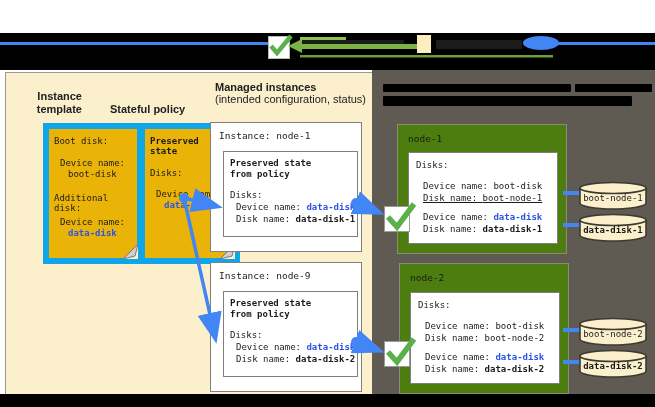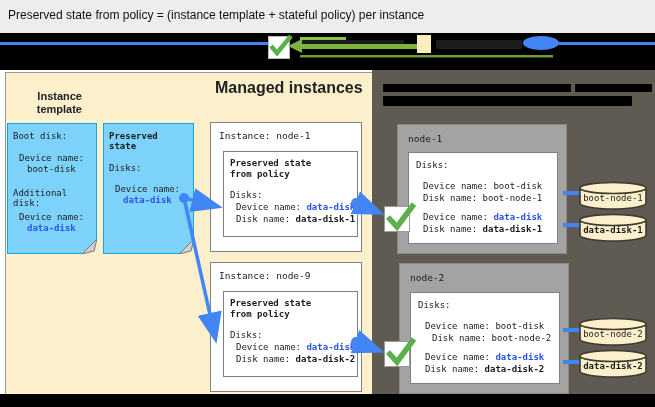--- a/index.html
+++ b/index.html
@@ -14,36 +14,33 @@
   .title-text{left:8px;top:8px;font-size:12px;color:#111;}
   .band{left:0;top:33px;width:655px;height:37px;background:#000;}
   .band-bottom{left:0;top:394px;width:655px;height:13px;background:#000;}
   .blueline{height:3px;background:#4285f4;}
   .ghostbar{background:#1c1c1c;border-radius:1px;}
   .legend-checkbox{left:268px;top:36px;width:20px;height:21px;background:#fff;border:1px solid #bbb;overflow:visible;}
   .swatch{left:417px;top:35px;width:14px;height:18px;background:#fceebd;}
   .ellipse{left:523px;top:36px;width:36px;height:14px;background:#4285f4;border-radius:50%;}
   .left-panel{left:5px;top:72px;width:366px;height:321px;background:#fcf0cc;border:1px solid #999;}
   .dark-panel{left:372px;top:70px;width:283px;height:324px;background:#605b52;}
-  .doc{background:#7dd3fc;border:1px solid #0ea5e9;}
+  .doc{background:#eab308;border:6px solid #0ea5e9;margin-left:36px;}
   .whitebox{background:#fff;border:1px solid #7f7f7f;}
-  .creambox{background:#a3a3a3;border:1px solid #8f897b;}
+  .creambox{background:#4d7c0f;border:1px solid #8f897b;}
   .conn{width:18px;height:4px;background:#4285f4;}
   .checkbadge{width:24px;height:24px;background:#fff;border:1px solid #9a9a9a;overflow:visible;}
   .overlay{position:absolute;left:0;top:0;pointer-events:none;}
   svg{display:block;}
 </style>
 </head>
 <body>
 
 <div class="stage">
 
-  <div class="abs titlebar">
-    <div class="abs title-text">Preserved state from policy = (instance template + stateful policy) per instance</div>
-  </div>
 
   <div class="abs band"></div>
   <div class="abs blueline" style="left:0;top:42px;width:268px;"></div>
   <div class="abs blueline" style="left:552px;top:42px;width:103px;"></div>
   <div class="abs ghostbar" style="left:300px;top:40px;width:104px;height:6px;"></div>
   <div class="abs legend-checkbox">
     <svg width="26" height="26" style="position:absolute;left:-1px;top:-4px;overflow:visible;">
       <path d="M3,13 L9,20 L23,3" fill="none" stroke="#5bb04b" stroke-width="4.5"></path>
     </svg>
   </div>
@@ -60,20 +57,21 @@
   <div class="abs ellipse"></div>
 
   <div class="abs left-panel"></div>
 
   <div class="abs dark-panel"></div>
   <div class="abs ghostbar" style="left:383px;top:84px;width:188px;height:8px;background:#000;"></div>
   <div class="abs ghostbar" style="left:575px;top:84px;width:77px;height:8px;background:#000;"></div>
   <div class="abs ghostbar" style="left:383px;top:96px;width:249px;height:10px;background:#000;"></div>
 
   <div class="abs sans-h" style="left:12px;top:90px;width:70px;text-align:right;">Instance template</div>
+  <div class="abs sans-h" style="left:110px;top:103px;width:90px;">Stateful policy</div>
 
   <div class="abs doc" style="left:7px;top:123px;width:88px;height:129px;">
     <div class="abs mono" style="left:5px;top:7px;">Boot disk:</div>
     <div class="abs mono" style="left:11px;top:29px;">Device name:</div>
     <div class="abs mono" style="left:19px;top:40px;">boot-disk</div>
     <div class="abs mono" style="left:5px;top:64px;width:70px;white-space:normal;">Additional disk:</div>
     <div class="abs mono" style="left:11px;top:88px;">Device name:</div>
     <div class="abs mono blue" style="left:19px;top:99px;">data-disk</div>
     <svg class="abs" style="right:-1px;bottom:-1px;" width="15" height="15">
       <path d="M0,15 L15,0 L15,15 Z" fill="#fcf0cc"></path>
@@ -85,22 +83,23 @@
     <div class="abs mono b" style="left:5px;top:7px;width:72px;white-space:normal;">Preserved state</div>
     <div class="abs mono" style="left:5px;top:39px;">Disks:</div>
     <div class="abs mono" style="left:11px;top:60px;">Device name:</div>
     <div class="abs mono blue" style="left:19px;top:71px;">data-disk</div>
     <svg class="abs" style="right:-1px;bottom:-1px;" width="15" height="15">
       <path d="M0,15 L15,0 L15,15 Z" fill="#fcf0cc"></path>
       <path d="M0,15 L15,0 L12,12 Z" fill="#cfcfcf" stroke="#777" stroke-width="1"></path>
     </svg>
   </div>
 
-  <div class="abs" style="left:215px;top:82px;width:155px;font-size:16px;line-height:11.5px;color:#202124;">
+  <div class="abs" style="left:215px;top:82px;width:155px;font-size:11px;line-height:11.5px;color:#202124;">
     <div class="b">Managed instances</div>
+    <div>(intended configuration, status)</div>
   </div>
 
   <div class="abs whitebox" style="left:210px;top:122px;width:150px;height:128px;">
     <div class="abs mono10" style="left:8px;top:7px;">Instance: node-1</div>
     <div class="abs whitebox" style="left:12px;top:28px;width:133px;height:84px;">
       <div class="abs mono b" style="left:6px;top:6px;">Preserved state</div>
       <div class="abs mono b" style="left:6px;top:17px;">from policy</div>
       <div class="abs mono" style="left:6px;top:38px;">Disks:</div>
       <div class="abs mono" style="left:12px;top:50px;"><span>Device name:</span> <span class="blue">data-disk</span></div>
       <div class="abs mono" style="left:12px;top:62px;"><span>Disk name:</span> <span class="b">data-disk-1</span></div>
@@ -116,32 +115,32 @@
       <div class="abs mono" style="left:12px;top:50px;"><span>Device name:</span> <span class="blue">data-disk</span></div>
       <div class="abs mono" style="left:12px;top:62px;"><span>Disk name:</span> <span class="b">data-disk-2</span></div>
     </div>
   </div>
 
   <div class="abs creambox" style="left:397px;top:124px;width:168px;height:128px;">
     <div class="abs mono10" style="left:10px;top:8px;">node-1</div>
     <div class="abs whitebox" style="left:10px;top:27px;width:148px;height:90px;">
       <div class="abs mono" style="left:7px;top:7px;">Disks:</div>
       <div class="abs mono" style="left:14px;top:28px;"><span>Device name:</span> <span>boot-disk</span></div>
-      <div class="abs mono" style="left:14px;top:40px;"><span>Disk name:</span> <span>boot-node-1</span></div>
+      <div class="abs mono" style="left:14px;top:40px;text-decoration:underline;"><span>Disk name:</span> <span>boot-node-1</span></div>
       <div class="abs mono" style="left:14px;top:59px;"><span>Device name:</span> <span class="blue">data-disk</span></div>
       <div class="abs mono" style="left:14px;top:71px;"><span>Disk name:</span> <span class="b">data-disk-1</span></div>
     </div>
   </div>
 
   <div class="abs creambox" style="left:399px;top:263px;width:168px;height:129px;">
     <div class="abs mono10" style="left:10px;top:8px;">node-2</div>
     <div class="abs whitebox" style="left:10px;top:28px;width:148px;height:90px;">
       <div class="abs mono" style="left:7px;top:7px;">Disks:</div>
       <div class="abs mono" style="left:14px;top:28px;"><span>Device name:</span> <span>boot-disk</span></div>
-      <div class="abs mono" style="left:14px;top:40px;margin-left:7px;"><span>Disk name:</span> <span>boot-node-2</span></div>
+      <div class="abs mono" style="left:14px;top:40px;"><span>Disk name:</span> <span>boot-node-2</span></div>
       <div class="abs mono" style="left:14px;top:59px;"><span>Device name:</span> <span class="blue">data-disk</span></div>
       <div class="abs mono" style="left:14px;top:71px;"><span>Disk name:</span> <span class="b">data-disk-2</span></div>
     </div>
   </div>
 
   <div class="abs conn" style="left:563px;top:191px;"></div>
   <div class="abs conn" style="left:563px;top:223px;"></div>
   <div class="abs conn" style="left:563px;top:328px;"></div>
   <div class="abs conn" style="left:563px;top:360px;"></div>
 

